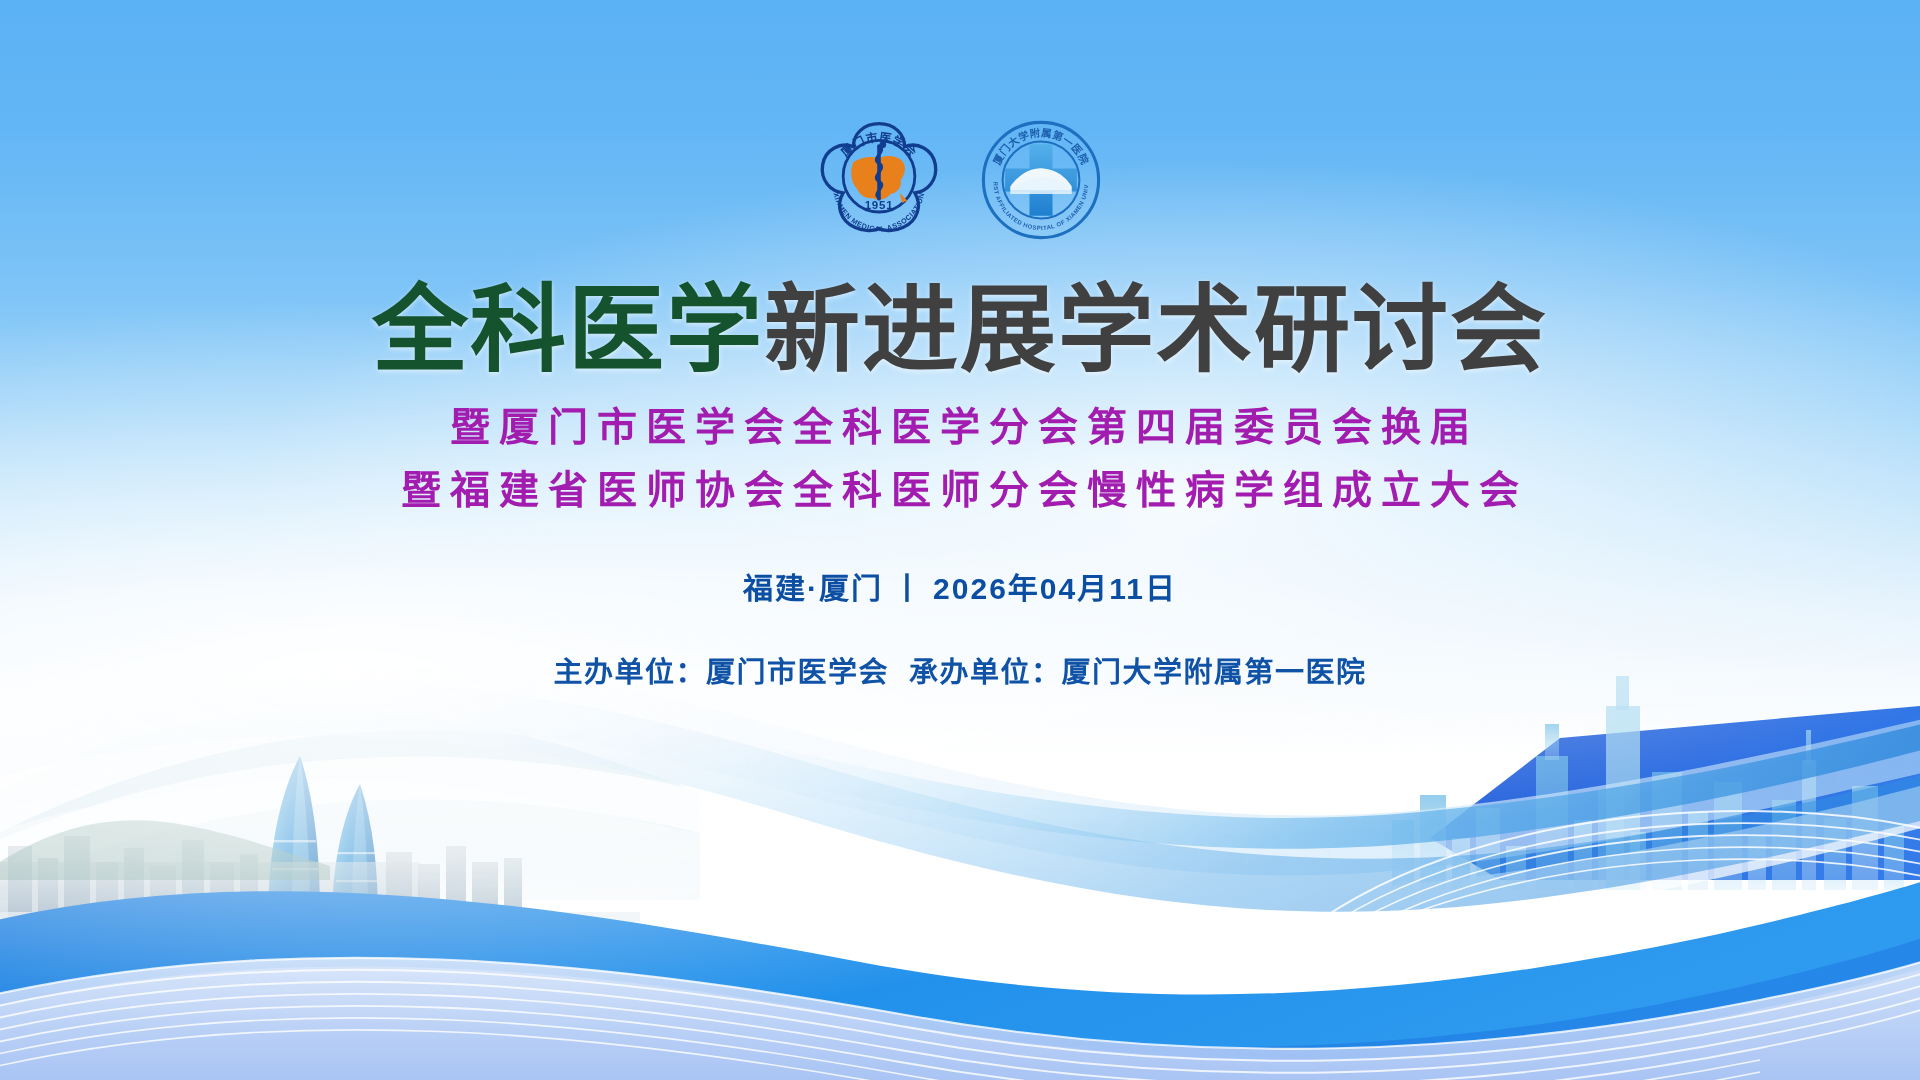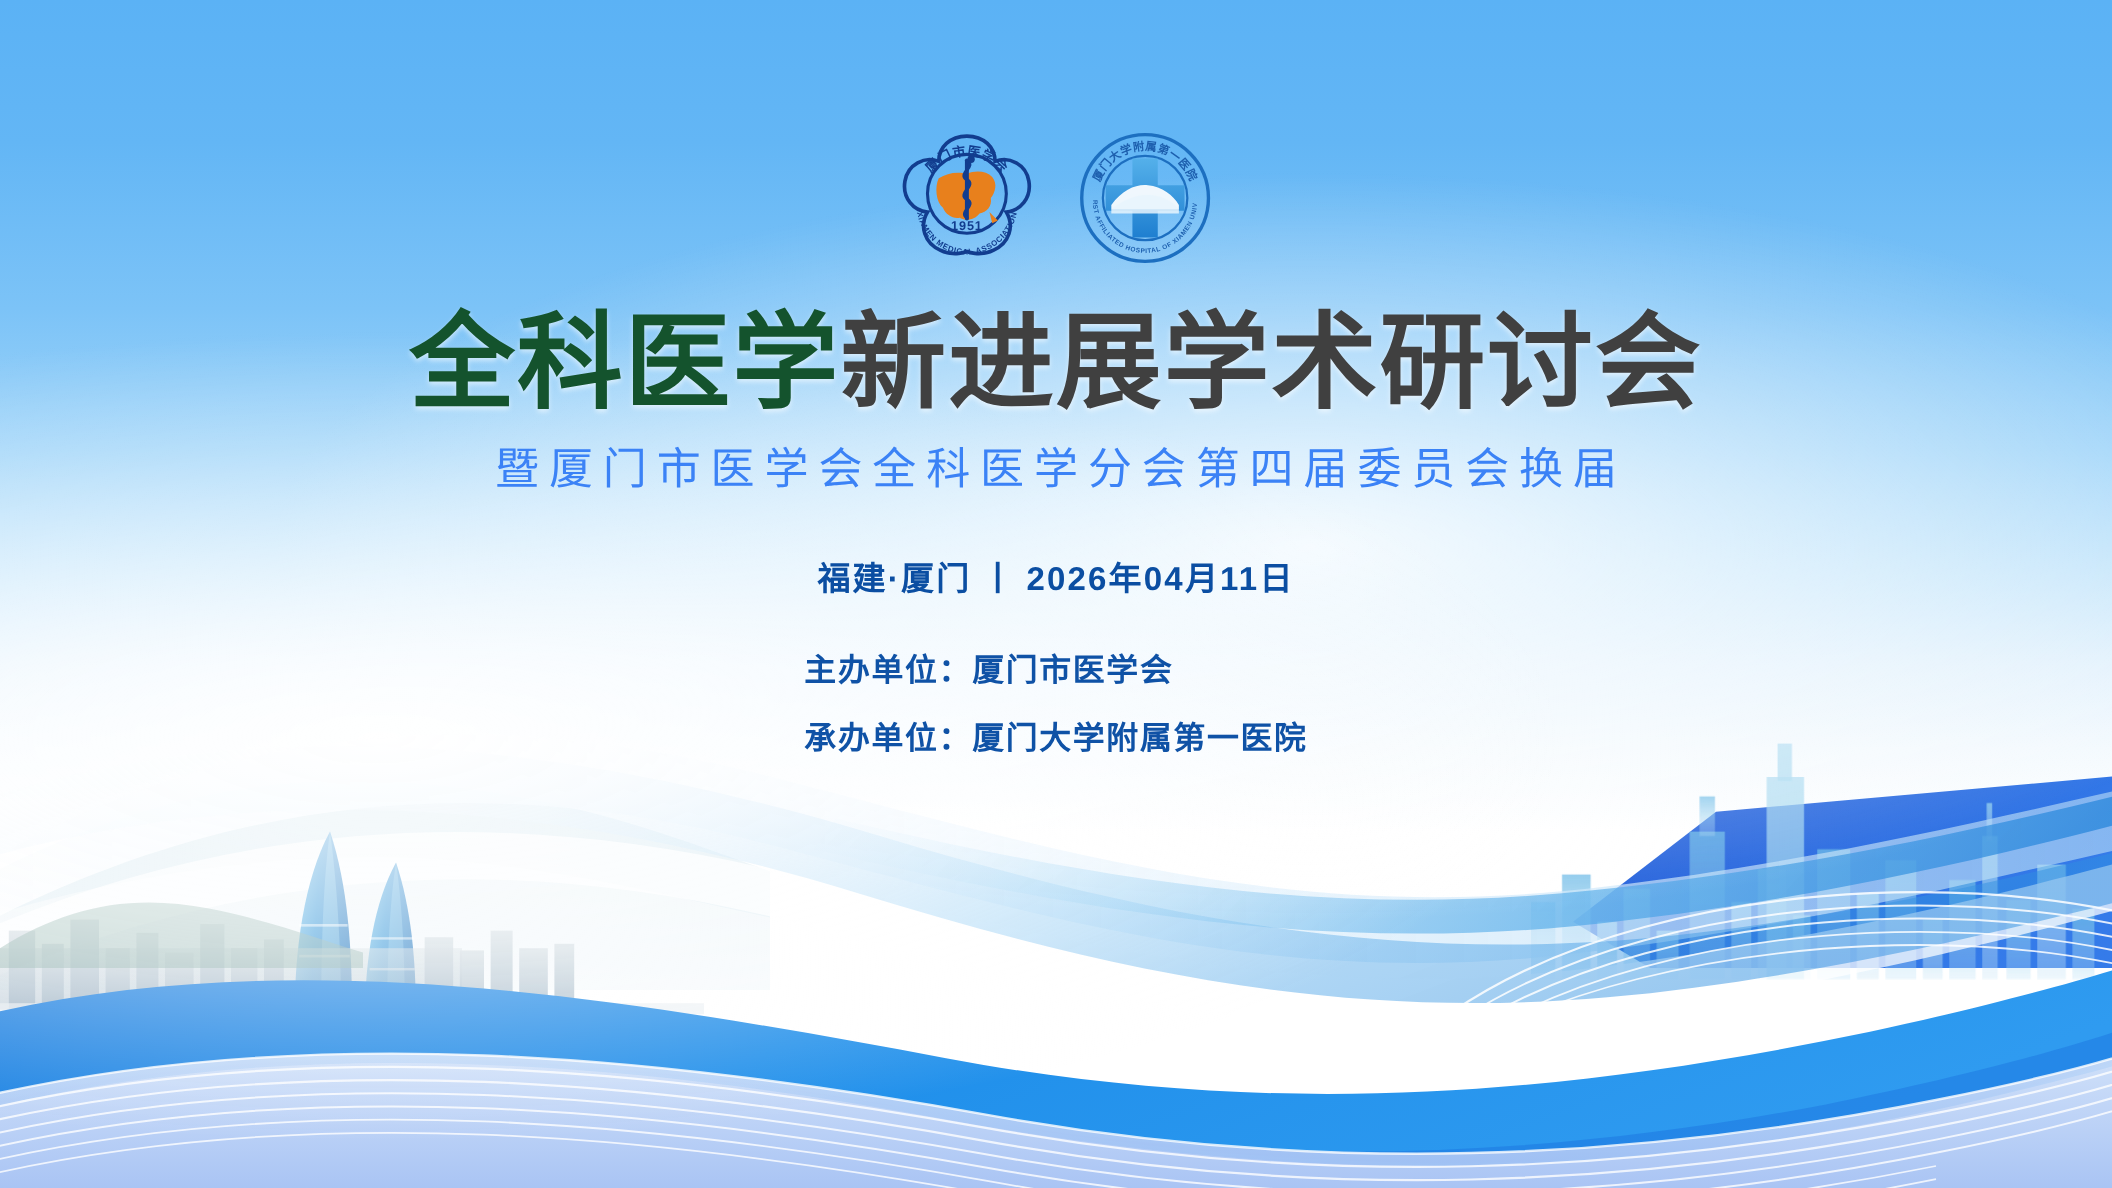--- a/index.html
+++ b/index.html
@@ -64,22 +64,22 @@
     line-height:1.04;
     letter-spacing:2px;
     white-space:nowrap;
     text-shadow:0 2px 5px rgba(255,255,255,0.55);
   }
   .title .red{color:#14532d;}
   .title .blue{color:#404040;}
 
   .subline{
     margin-top:18px;
-    color:#3b82f6;
-    font-weight:400;
+    color:#a21caf;
+    font-weight:700;
     font-size:40px;
     line-height:1.48;
     letter-spacing:9px;
     text-indent:9px;
     white-space:nowrap;
   }
   .subline.second{margin-top:4px;}
 
   .meta{
     margin-top:44px;
@@ -91,21 +91,21 @@
     text-align:center;
   }
   .meta .sep{
     display:inline-block;
     padding:0 9px;
     font-weight:700;
   }
 
   .orgs{
     margin-top:40px;
-    display:flex;flex-direction:column;gap:20px;align-items:flex-start;
+    display:flex;flex-direction:row;gap:20px;align-items:flex-start;
   }
   .org{
     color:#0f52a6;
     font-weight:700;
     font-size:29px;
     letter-spacing:1.5px;
     white-space:nowrap;
   }
 
   
@@ -371,20 +371,21 @@
           <textPath href="#arcEn2" startOffset="50%">THE FIRST AFFILIATED HOSPITAL OF XIAMEN UNIVERSITY</textPath>
         </text>
       </svg>
     </div>
 
     <div class="title">
       <span class="red">全科医学</span><span class="blue">新进展学术研讨会</span>
     </div>
 
     <div class="subline">暨厦门市医学会全科医学分会第四届委员会换届</div>
+    <div class="subline second">暨福建省医师协会全科医师分会慢性病学组成立大会</div>
 
     <div class="meta">
       <span>福建·厦门</span><span class="sep">丨</span><span>2026年04月11日</span>
     </div>
 
     <div class="orgs">
       <div class="org">
         <span>主办单位：</span><span>厦门市医学会</span>
       </div>
       <div class="org">

